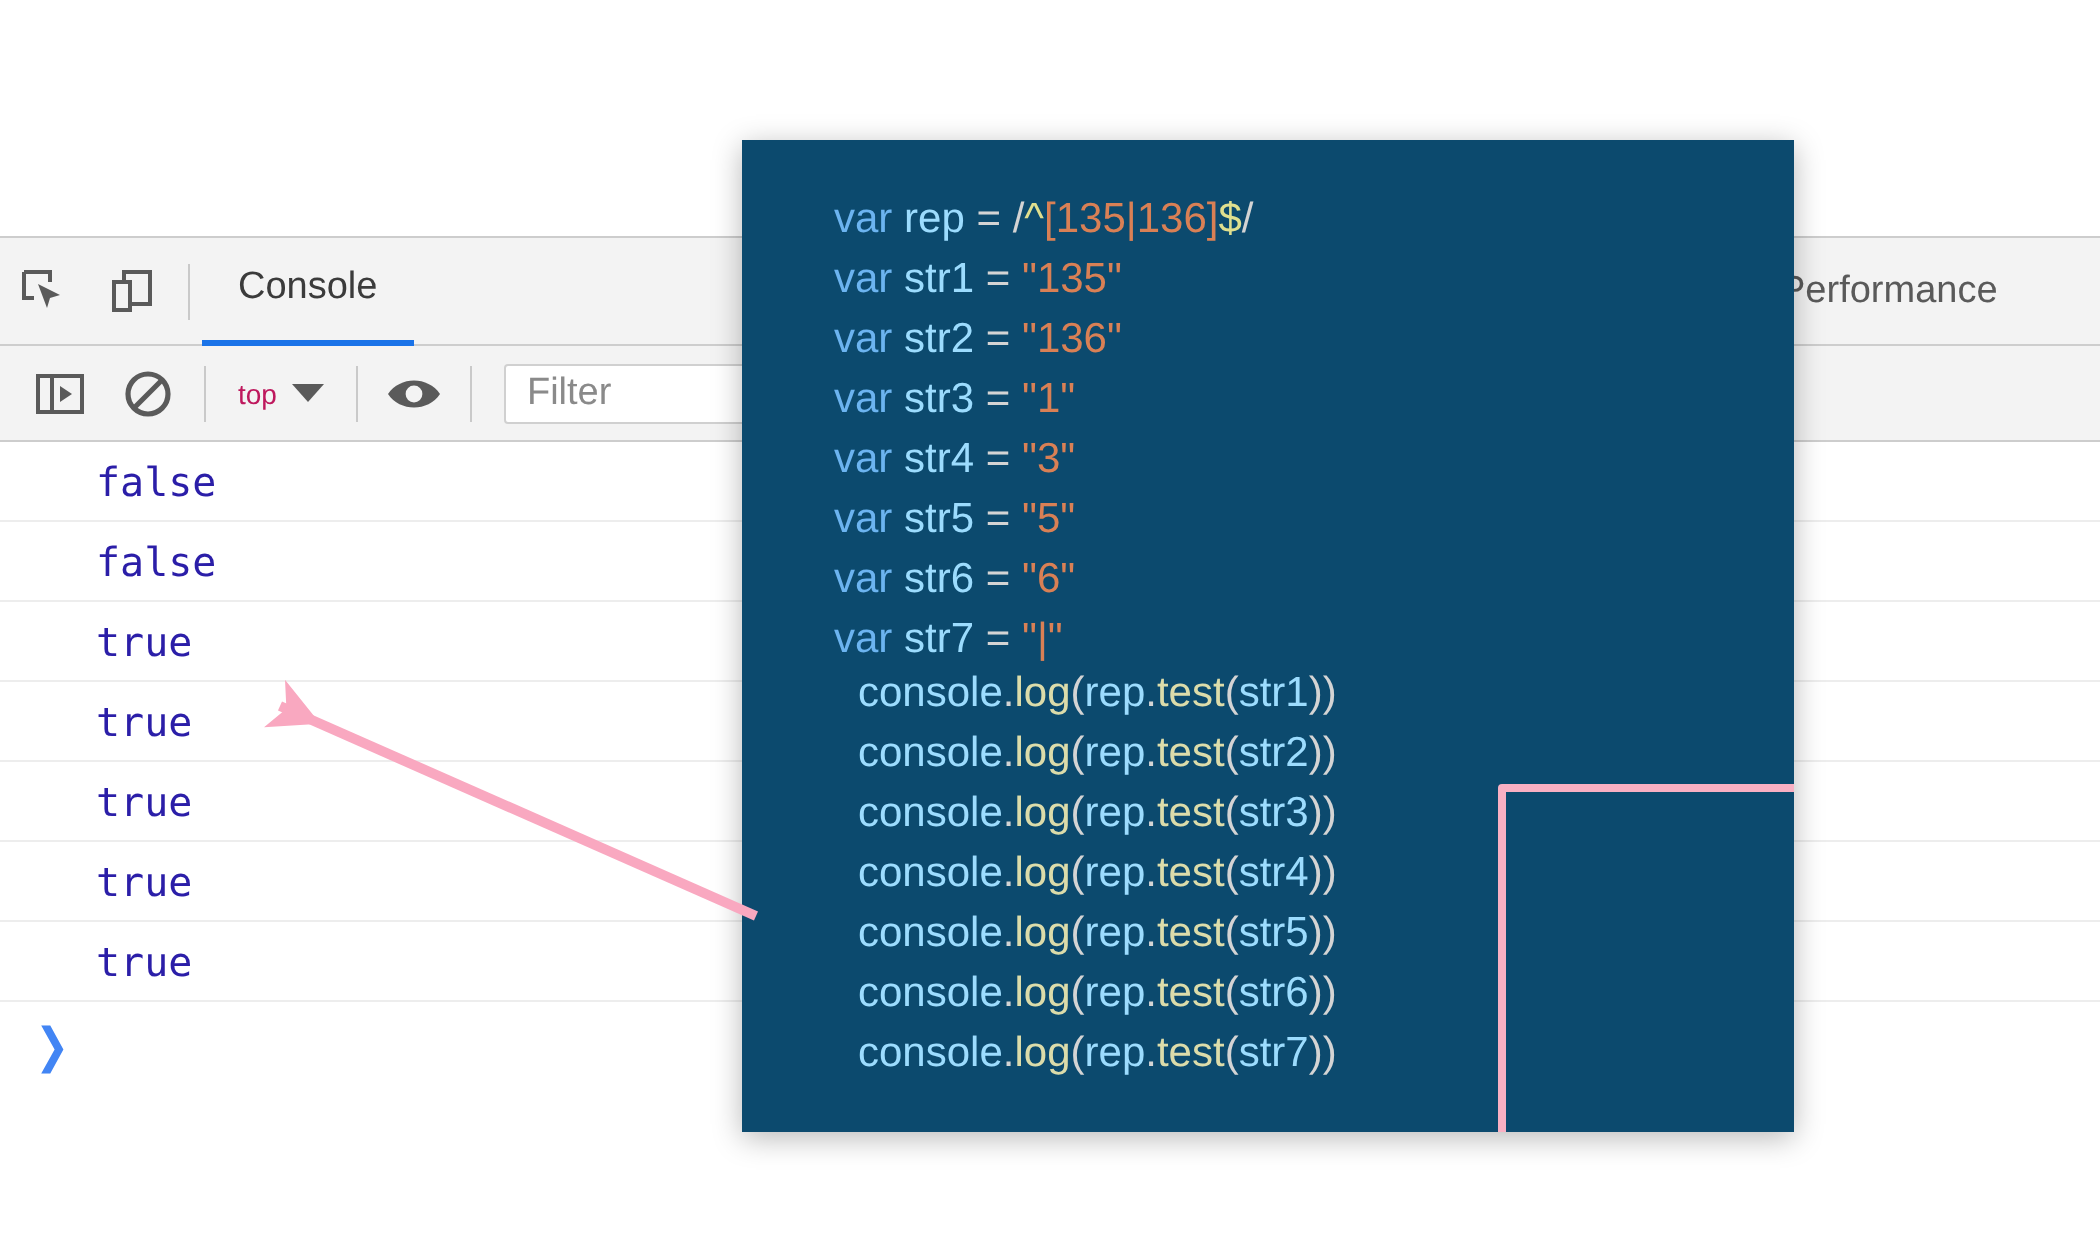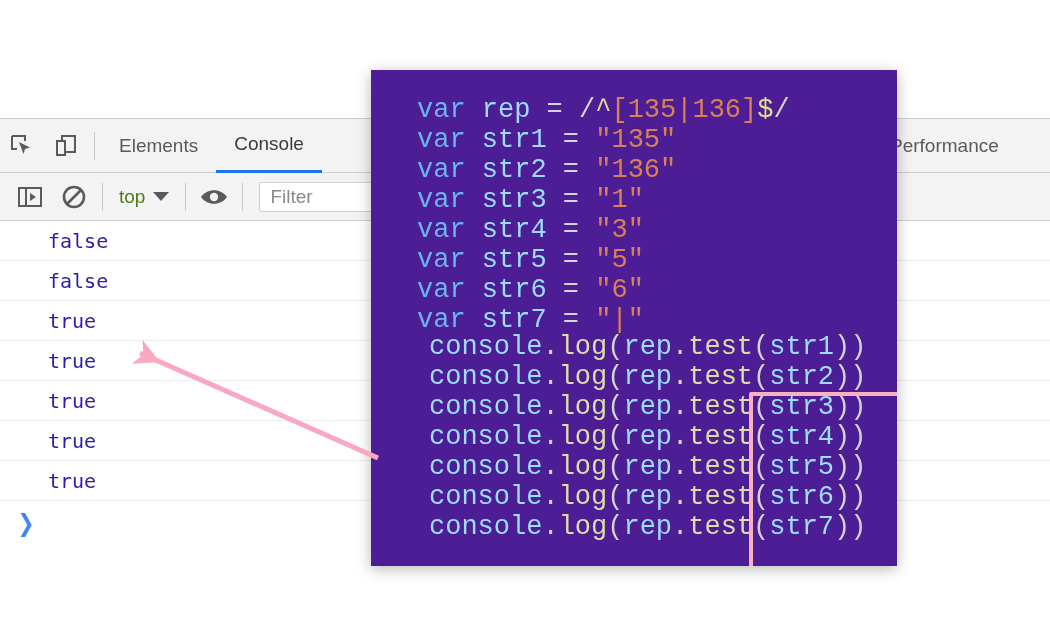--- a/index.html
+++ b/index.html
@@ -80,22 +80,22 @@
     position: relative;
     height: 48px;
     background: #f3f3f3;
     border-bottom: 1px solid #cdcdcd;
     display: flex;
     align-items: center;
     box-sizing: border-box;
     padding-left: 8px;
   }
   #context-select {
-    font-size: 19px;
-    color: #4d7c0f;
+    font-size: 14px;
+    color: #be185d;
     display: flex;
     align-items: center;
     gap: 8px;
     padding: 0 10px;
     cursor: pointer;
     white-space: nowrap;
   }
   .caret {
     width: 0; height: 0;
     border-left: 8px solid transparent;
@@ -150,25 +150,25 @@
     transform: scaleX(0.85);
   }
 
   
   #code-overlay {
     position: absolute;
     left: 371px;
     top: 70px;
     width: 526px;
     height: 496px;
-    background: #4c1d95;
+    background: #0c4a6e;
     box-shadow: 0 3px 14px rgba(0,0,0,0.28);
     overflow: hidden;
-    font-family: Liberation Mono, monospace;
-    font-size: 27px;
+    font-family: Liberation Sans, sans-serif;
+    font-size: 21px;
     line-height: 30px;
     white-space: pre;
   }
   #code-lines-top {
     position: absolute;
     left: 46px;
     top: 25px;
   }
   #code-lines-bottom {
     position: absolute;
@@ -232,21 +232,20 @@
 
     <div class="tb-icon-btn">
       <svg class="ico" width="26" height="26" viewBox="0 0 26 26">
         <rect x="9" y="3" width="13" height="16" fill="none" stroke="#5a5a5a" stroke-width="2"></rect>
         <rect x="4" y="8" width="8" height="14" fill="#f3f3f3" stroke="#5a5a5a" stroke-width="2"></rect>
       </svg>
     </div>
 
     <div class="tb-sep"></div>
 
-    <div class="tab">Elements</div>
     <div class="tab active">Console</div>
     <div class="tab" style="position:absolute; left:872px; top:0;">Performance</div>
   </div>
 
   <div id="console-toolbar">
 
     <div class="tb-icon-btn">
       <svg class="ico" width="28" height="28" viewBox="0 0 28 28">
         <rect x="3" y="5" width="22" height="18" fill="none" stroke="#5a5a5a" stroke-width="2"></rect>
         <line x1="10" y1="5" x2="10" y2="23" stroke="#5a5a5a" stroke-width="2"></line>

